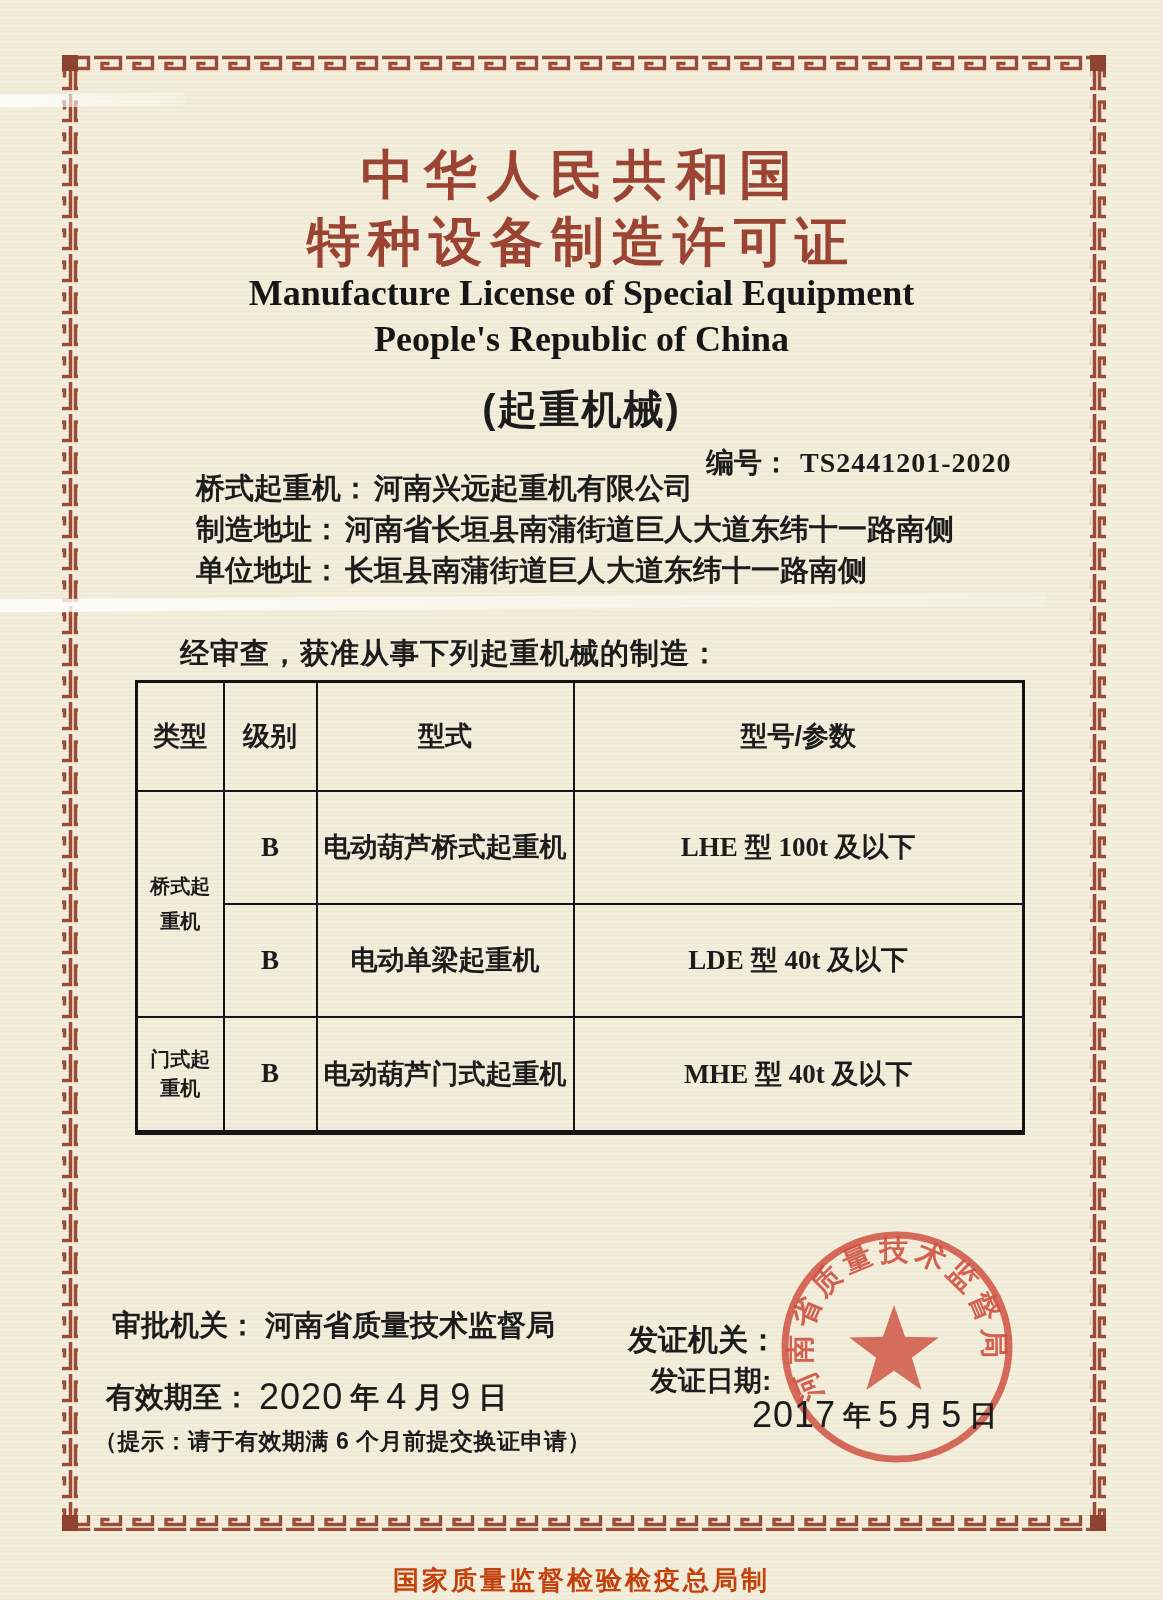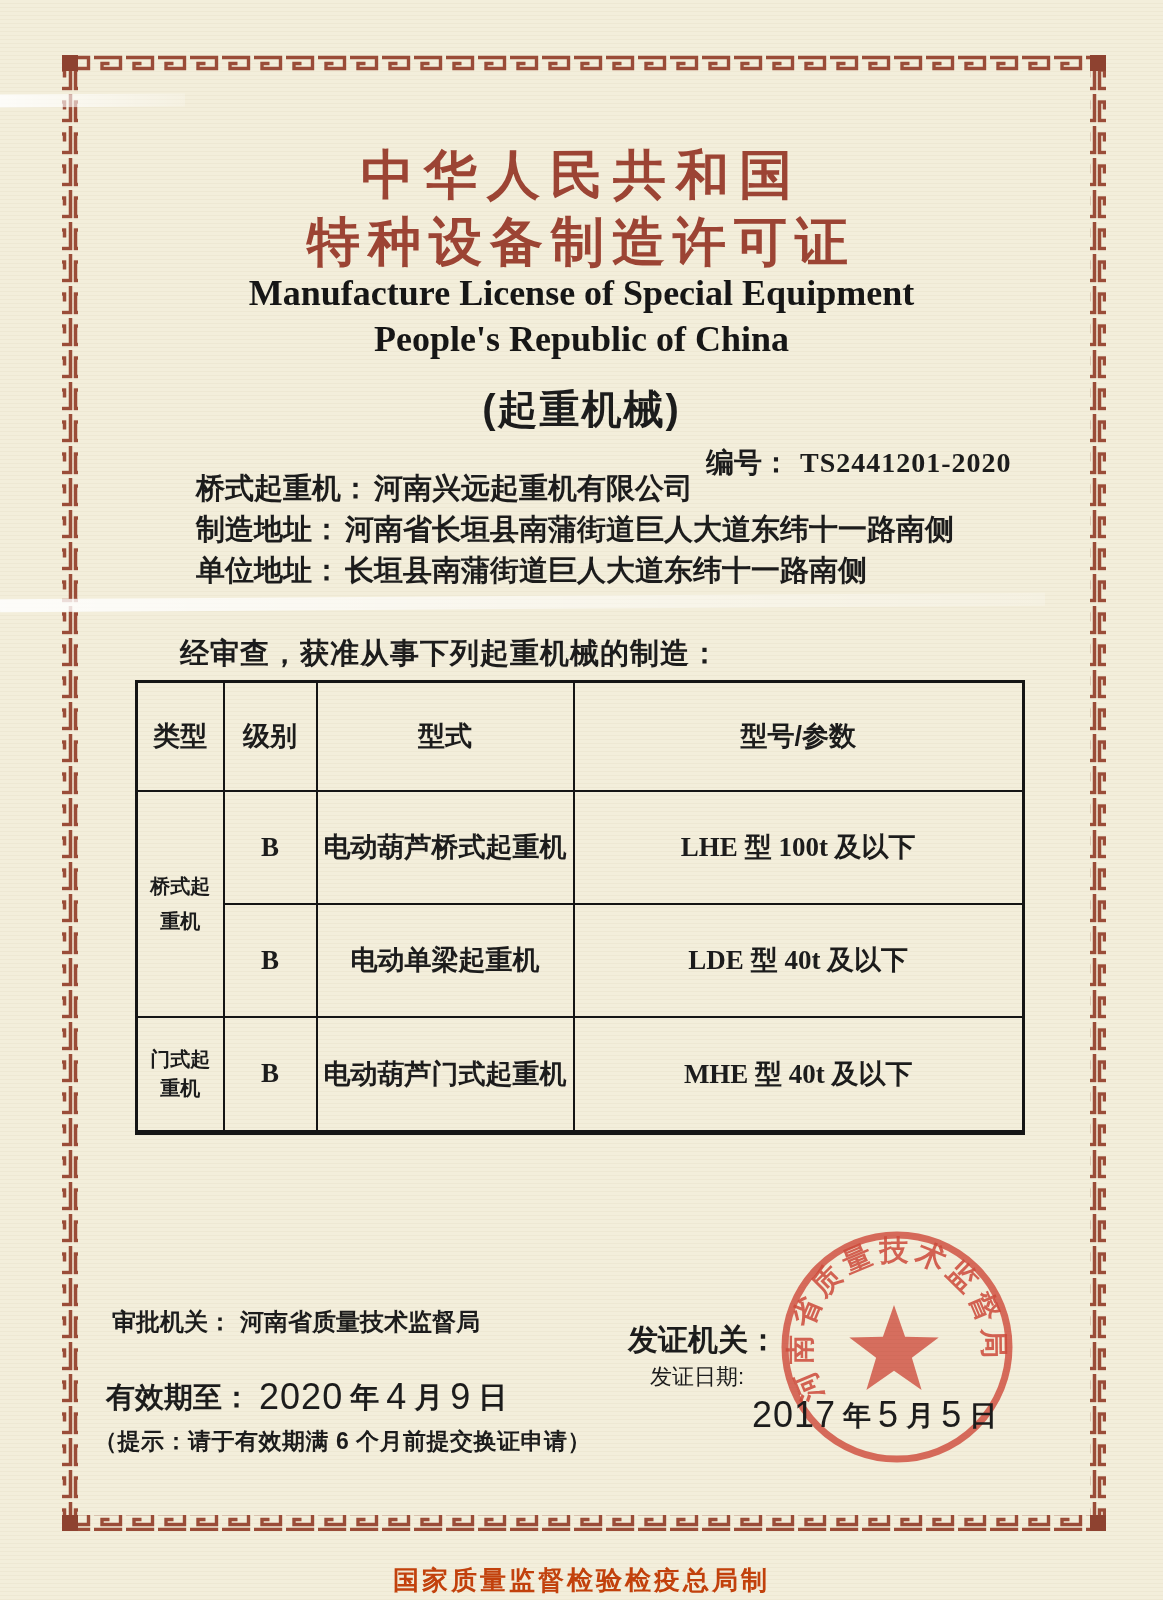--- a/index.html
+++ b/index.html
@@ -39,28 +39,28 @@
   }
   table.scope th,table.scope td{border:2px solid #151515;text-align:center;vertical-align:middle;padding:0 6px;}
   tr.hdr{height:109px;}
   tr.r1{height:113px;}
   tr.r2{height:113px;}
   tr.r3{height:116px;}
   td.type-cell{word-break:break-all;line-height:1.45;padding:0 14px;font-size:20px;}
   td.type-cell.tall{line-height:1.75;}
   td.latin, .serifish{font-family:"Liberation Serif","DejaVu Serif",serif;}
   
-  .approve{left:112px;top:1306px;font-size:24px;font-weight:700;white-space:nowrap;}
+  .approve{left:112px;top:1306px;font-size:29px;font-weight:700;white-space:nowrap;}
   .approve .val{margin-left:8px;}
   .valid{left:106px;top:1376px;font-size:29px;font-weight:700;white-space:nowrap;}
   .num-big{font-size:36px;font-weight:400;letter-spacing:1px;vertical-align:-2px;}
   .unit{margin:0 7px;}
   .tip{left:94px;top:1426px;font-size:23px;font-weight:700;letter-spacing:0.5px;}
   .issue-org{left:628px;top:1320px;font-size:30px;font-weight:700;z-index:4;}
-  .issue-date-label{left:650px;top:1362px;font-size:22px;font-weight:400;z-index:4;}
+  .issue-date-label{left:650px;top:1362px;font-size:28px;font-weight:700;z-index:4;}
   .issue-date{left:752px;top:1394px;font-size:28px;font-weight:700;white-space:nowrap;z-index:4;}
   .bottom-note{top:1540px;font-size:26px;font-weight:700;letter-spacing:3px;color:#c2410c;margin-top:23px;}
   
   .frame{position:absolute;left:0;top:0;}
   .stamp{position:absolute;left:754px;top:1204px;mix-blend-mode:multiply;z-index:3;}
   .layer{z-index:2;}
 </style>
 </head>
 <body>
 

